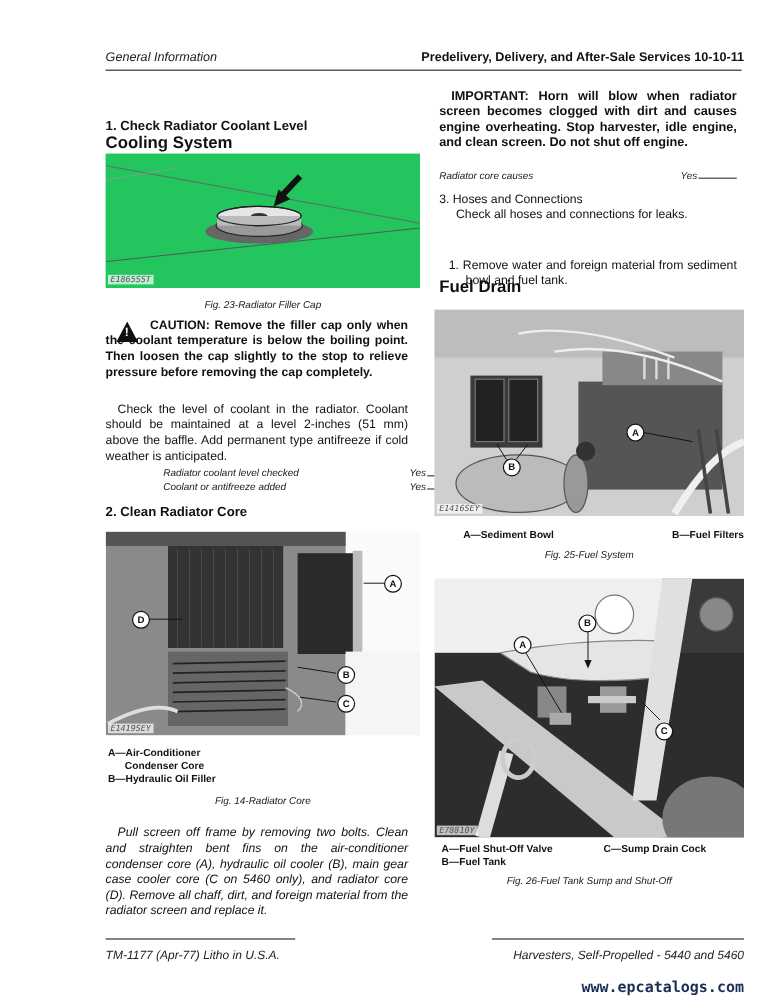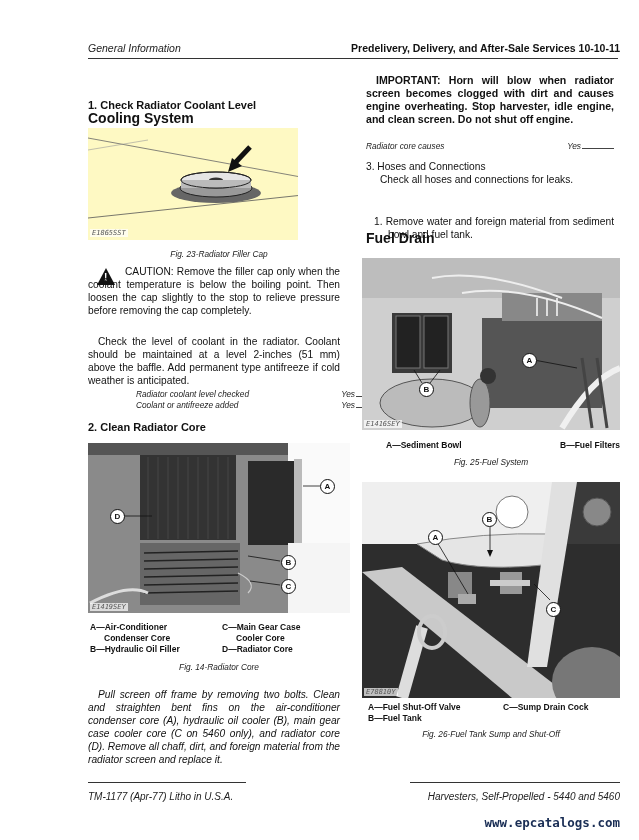--- a/index.html
+++ b/index.html
@@ -39,42 +39,42 @@
 </head>
 <body>
 
 <div class="abs hdr-left">General Information</div>
 <div class="abs hdr-right">Predelivery, Delivery, and After-Sale Services   10-10-11</div>
 <div class="abs hdr-rule"></div>
 
 <div class="abs h1" style="left:88px; top:74px;">Cooling System</div>
 <div class="abs h2" style="left:88px; top:99px;">1.  Check Radiator Coolant Level</div>
 
-<div class="fig" style="left:88px; top:128px; width:210px; height:112px; background:#fef9c3;">
+<div class="fig" style="left:88px; top:128px; width:262px; height:112px; background:#22c55e;">
   <svg width="262" height="112">
     <line x1="0" y1="10" x2="262" y2="58" stroke="#666" stroke-width="0.8"></line>
     <line x1="0" y1="22" x2="60" y2="12" stroke="#999" stroke-width="0.6"></line>
     <line x1="0" y1="90" x2="262" y2="62" stroke="#555" stroke-width="0.8"></line>
     <ellipse cx="128" cy="65" rx="45" ry="10" fill="#666"></ellipse>
     <ellipse cx="128" cy="60" rx="36" ry="9" fill="#999" stroke="#222"></ellipse>
     <ellipse cx="128" cy="52" rx="35" ry="8" fill="#e5e5e5" stroke="#222"></ellipse>
     <ellipse cx="128" cy="52" rx="7" ry="2.5" fill="#333"></ellipse>
     <rect x="93" y="52" width="70" height="8" fill="#bbb"></rect>
     <ellipse cx="128" cy="52" rx="35" ry="8" fill="none" stroke="#222"></ellipse>
   </svg>
   <svg class="abs" style="left:138px; top:16px;" width="30" height="30">
     <line x1="24" y1="3" x2="8" y2="20" stroke="#111" stroke-width="5"></line>
     <polygon points="2,28 16,22 6,14" fill="#111"></polygon>
   </svg>
   <div class="figcode" style="left:2px; bottom:3px;">E1865SST</div>
 </div>
 <div class="abs caption" style="left:88px; top:249px; width:262px;">Fig. 23-Radiator Filler Cap</div>
 
 <div class="caution-icon" style="left:97px; top:268px;"></div>
-<div class="abs body" style="left:88px; top:265px; width:252px; font-weight:normal; text-indent:37px;">CAUTION: Remove the filler cap only when the coolant temperature is below the boiling point. Then loosen the cap slightly to the stop to relieve pressure before removing the cap completely.</div>
+<div class="abs body" style="left:88px; top:265px; width:252px; font-weight:bold; text-indent:37px;">CAUTION: Remove the filler cap only when the coolant temperature is below the boiling point. Then loosen the cap slightly to the stop to relieve pressure before removing the cap completely.</div>
 
 <div class="abs body" style="left:88px; top:335px; width:252px; text-indent:10px;">Check the level of coolant in the radiator. Coolant should be maintained at a level 2-inches (51 mm) above the baffle. Add permanent type antifreeze if cold weather is anticipated.</div>
 
 <div class="abs check" style="left:88px; top:389px; width:252px;margin-left:48px;">
   <div class="row">
     <span>Radiator coolant level checked</span>
     <span class="yes"><span>Yes</span><span class="line"></span></span>
   </div>
   <div class="row">
     <span>Coolant or antifreeze added</span>
@@ -125,25 +125,20 @@
   <div class="callout" style="left:22px; top:66px;">D</div>
   <div class="figcode" style="left:2px; bottom:2px;">E1419SEY</div>
 </div>
 
 <div class="abs legend" style="left:90px; top:622px; width:260px; height:34px;">
   <div class="col" style="left:0; top:0;">
     <div>A—Air-Conditioner</div>
     <div style="padding-left:14px;">Condenser Core</div>
     <div>B—Hydraulic Oil Filler</div>
   </div>
-  <div class="col" style="left:132px; top:0;">
-    <div>C—Main Gear Case</div>
-    <div style="padding-left:14px;">Cooler Core</div>
-    <div>D—Radiator Core</div>
-  </div>
 </div>
 <div class="abs caption" style="left:88px; top:662px; width:262px;">Fig. 14-Radiator Core</div>
 
 <div class="abs body" style="left:88px; top:688px; width:252px; text-indent:10px;font-style:italic;">Pull screen off frame by removing two bolts. Clean and straighten bent fins on the air-conditioner condenser core (A), hydraulic oil cooler (B), main gear case cooler core (C on 5460 only), and radiator core (D). Remove all chaff, dirt, and foreign material from the radiator screen and replace it.</div>
 
 <div class="abs body" style="left:366px; top:74px; width:248px; font-weight:bold; text-indent:10px; font-size:10.6px;">IMPORTANT: Horn will blow when radiator screen becomes clogged with dirt and causes engine overheating. Stop harvester, idle engine, and clean screen. Do not shut off engine.</div>
 
 <div class="abs check" style="left:366px; top:141px; width:248px;">
   <div class="row">
     <span>Radiator core causes</span>

